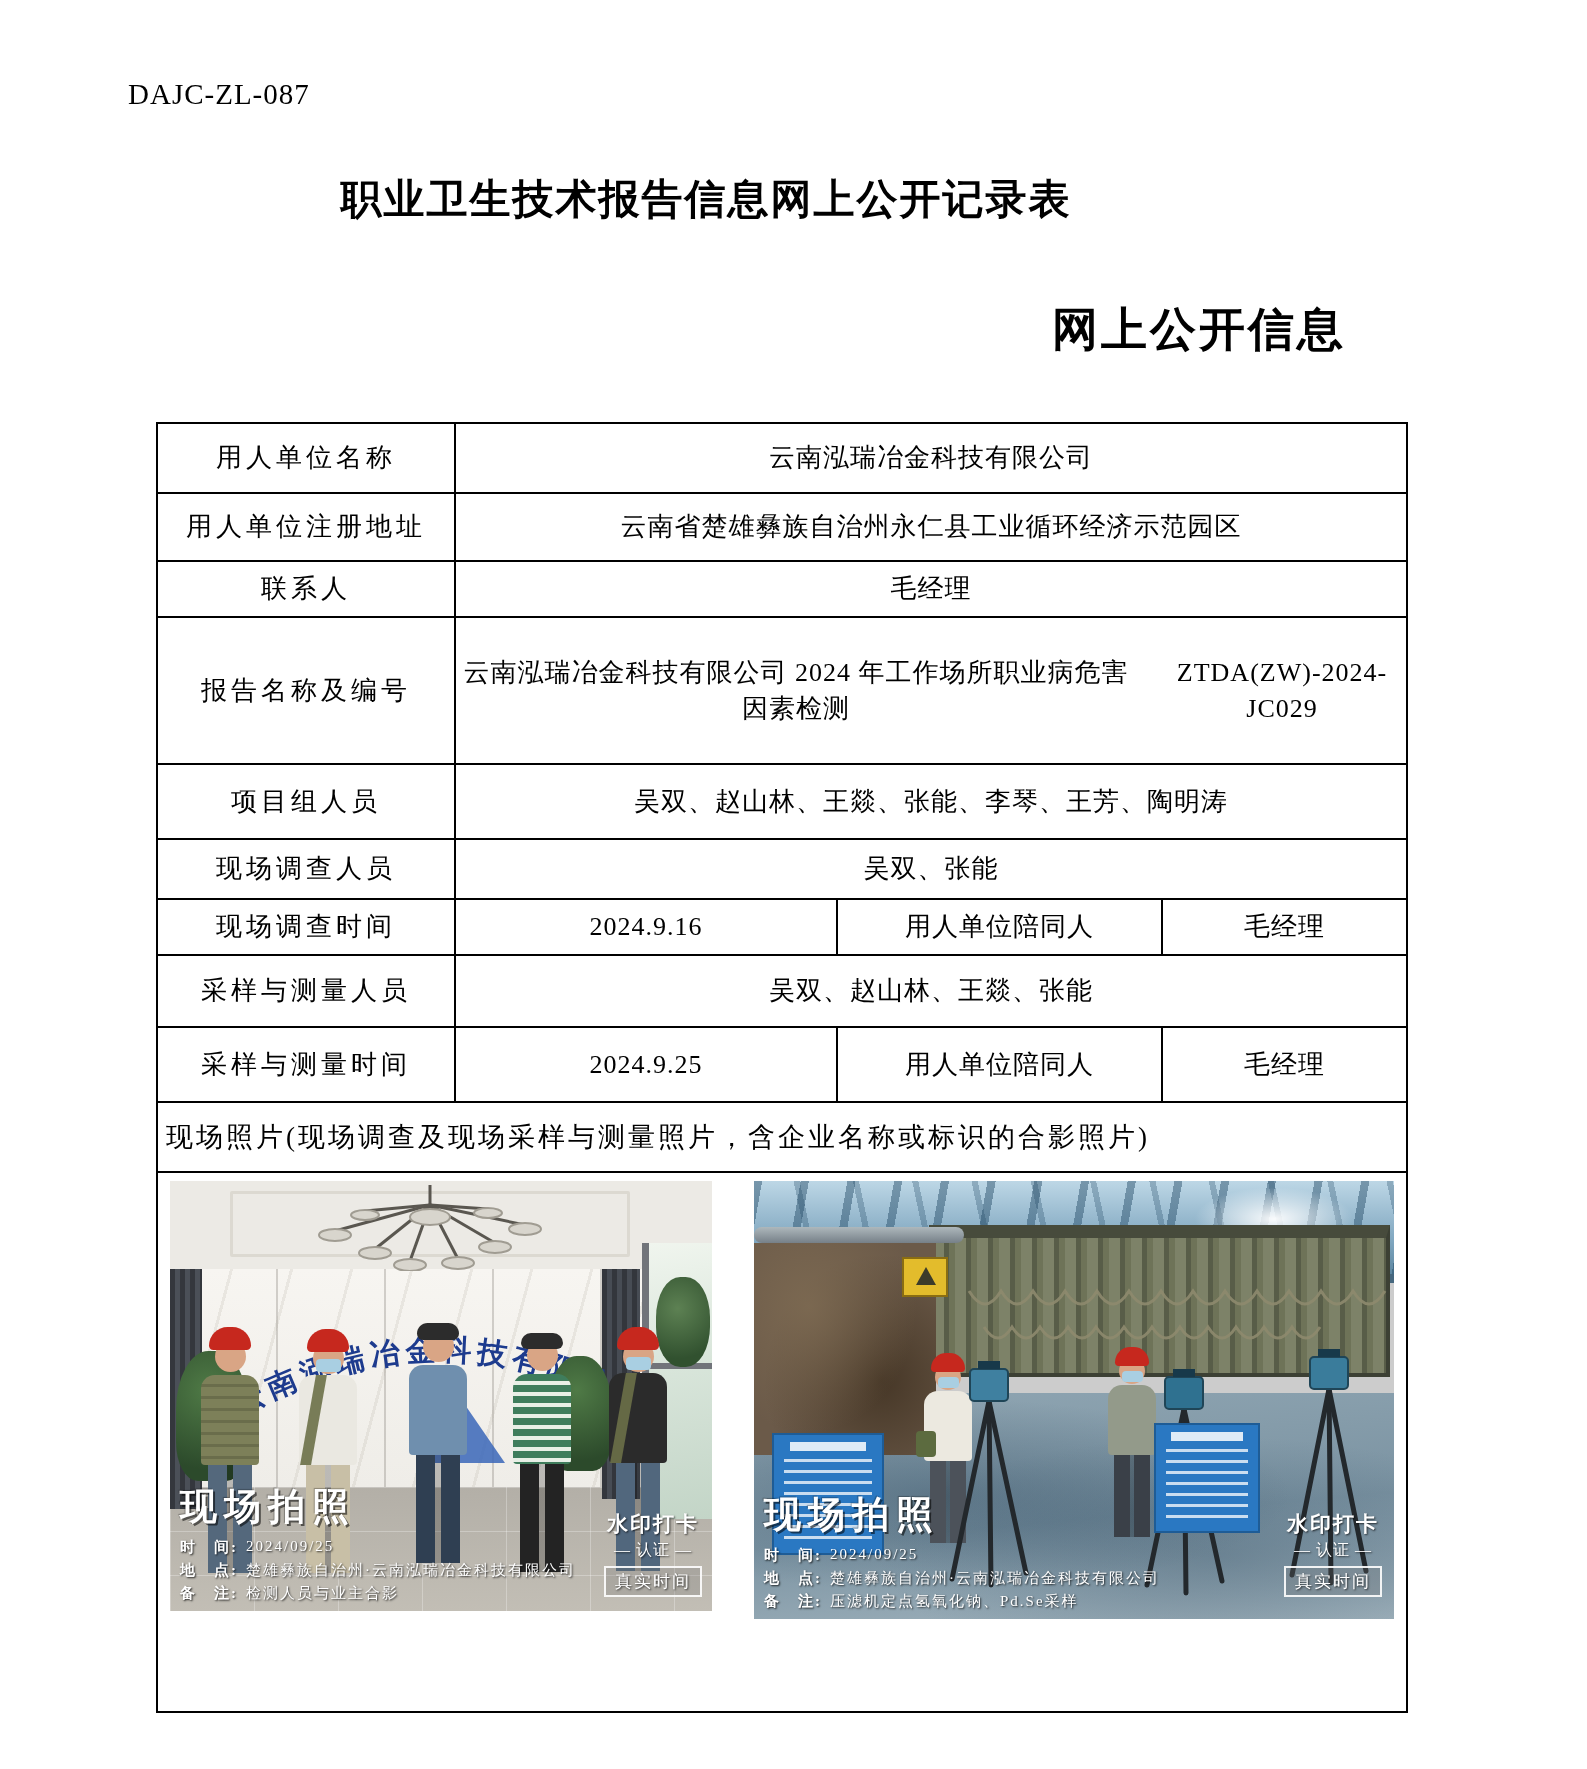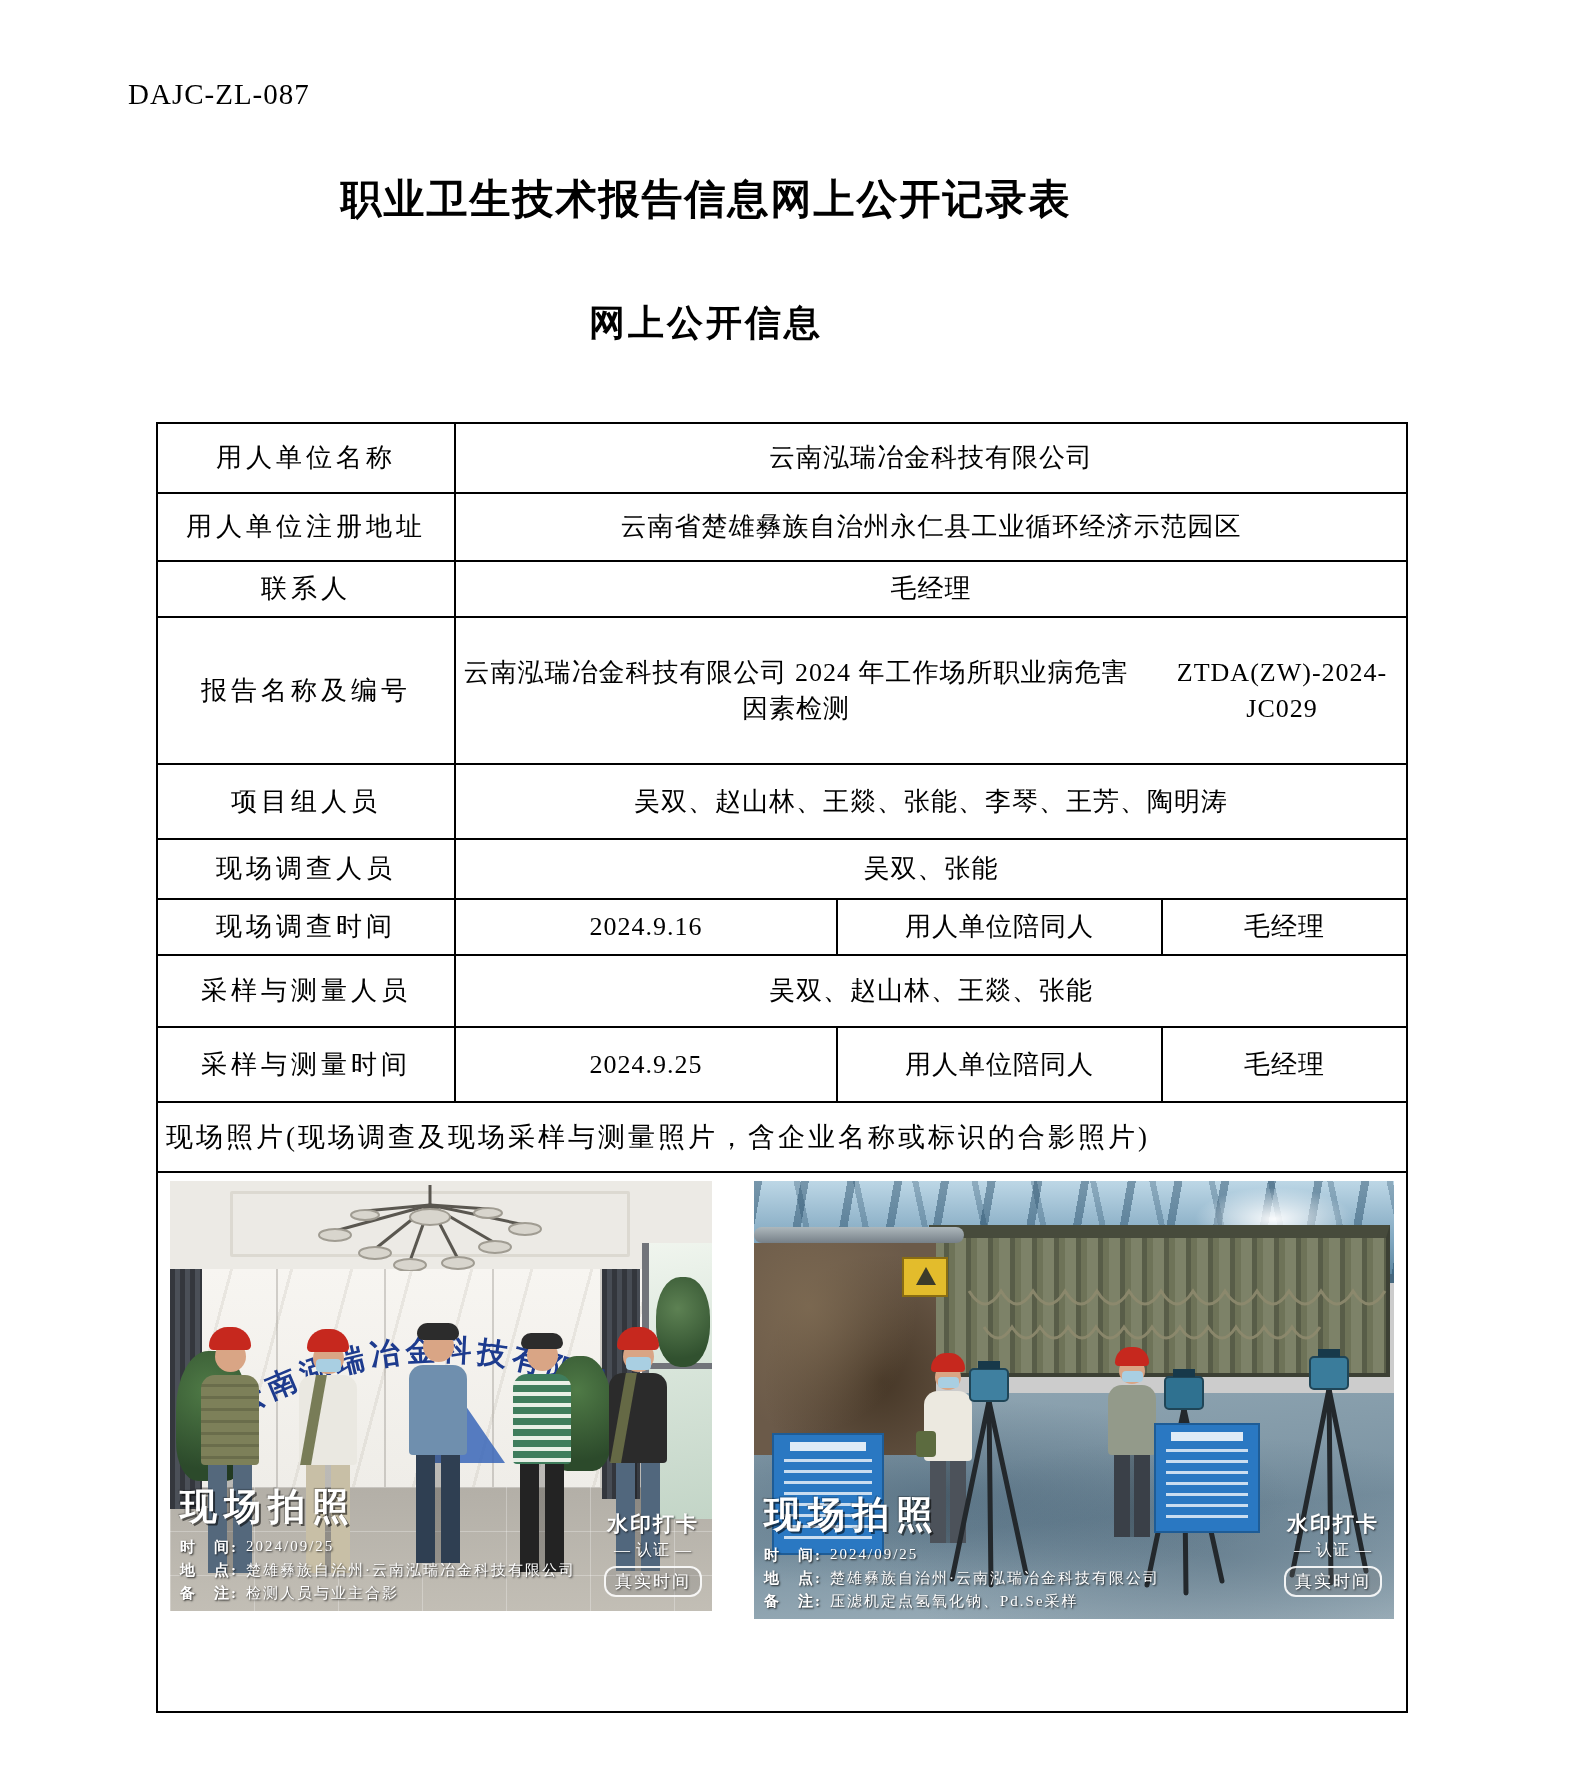--- a/index.html
+++ b/index.html
@@ -5,21 +5,21 @@
   * { margin:0; padding:0; box-sizing:border-box; }
   html,body { background:#888; }
   .page {
     position:relative; width:1587px; height:1769px; background:#ffffff;
     font-family:"Liberation Serif","DejaVu Serif",serif; color:#000;
     margin:0 auto; overflow:hidden;
   }
   .doc-code { position:absolute; left:128px; top:78px; font-size:29px; letter-spacing:1px; }
   .title-wrap { position:absolute; left:66px; top:172px; width:1280px; text-align:center;font-family:Liberation Mono, monospace; }
   .doc-title { font-size:41px; font-weight:bold; letter-spacing:2px; }
-  .doc-subtitle { margin-top:72px; font-size:36px; font-weight:bold; letter-spacing:3px; }
+  .doc-subtitle { margin-top:72px; font-size:46px; font-weight:bold; letter-spacing:3px;text-align:right; }
 
   
   .info-table {
     position:absolute; left:156px; top:422px; width:1252px; height:1291px;
     border:2px solid #000; background:#fff;
   }
   .t-row { display:flex; width:100%; border-top:2px solid #000; }
   .t-row:first-child { border-top:none; }
   .t-cell {
     display:flex; align-items:center; justify-content:center;
@@ -52,21 +52,21 @@
   .stamp-line { display:flex; font-size:15px; letter-spacing:2px; margin-top:4px;
     text-shadow:1px 1px 2px rgba(0,0,0,.8); }
   .stamp-line .lb { font-weight:bold; margin-right:8px; white-space:pre; }
   .badge { position:absolute; z-index:20; color:#fff; text-align:center;
     text-shadow:1px 1px 2px rgba(0,0,0,.7); }
   .badge-l { right:10px; bottom:14px; }
   .badge-r { right:12px; bottom:22px; }
   .badge-t1 { font-size:21px; font-weight:bold; letter-spacing:2px; }
   .badge-t2 { font-size:16px; margin-top:2px; letter-spacing:1px; }
   .badge-tag { display:inline-block; margin-top:5px; font-size:17px; letter-spacing:2px;
-    border:2px solid rgba(255,255,255,.9); border-radius:12px; padding:2px 9px;
+    border:2px solid rgba(255,255,255,.9); border-radius:0; padding:2px 9px;
     background:rgba(110,110,110,.25); }
 
   
   .l-ceiling { left:0; top:0; width:100%; height:88px; background:#eceae5; z-index:1; }
   .l-recess { left:60px; top:10px; width:400px; height:66px; border:3px solid #dcd9d1; border-radius:2px; }
   .l-wall { left:0; top:88px; width:100%; height:218px; z-index:1;
     background:
       repeating-linear-gradient(105deg, rgba(178,172,160,.20) 0 3px, transparent 3px 58px),
       repeating-linear-gradient(90deg, transparent 0 106px, rgba(120,115,108,.30) 106px 108px),
       linear-gradient(180deg,#f7f5f1,#efede8);

